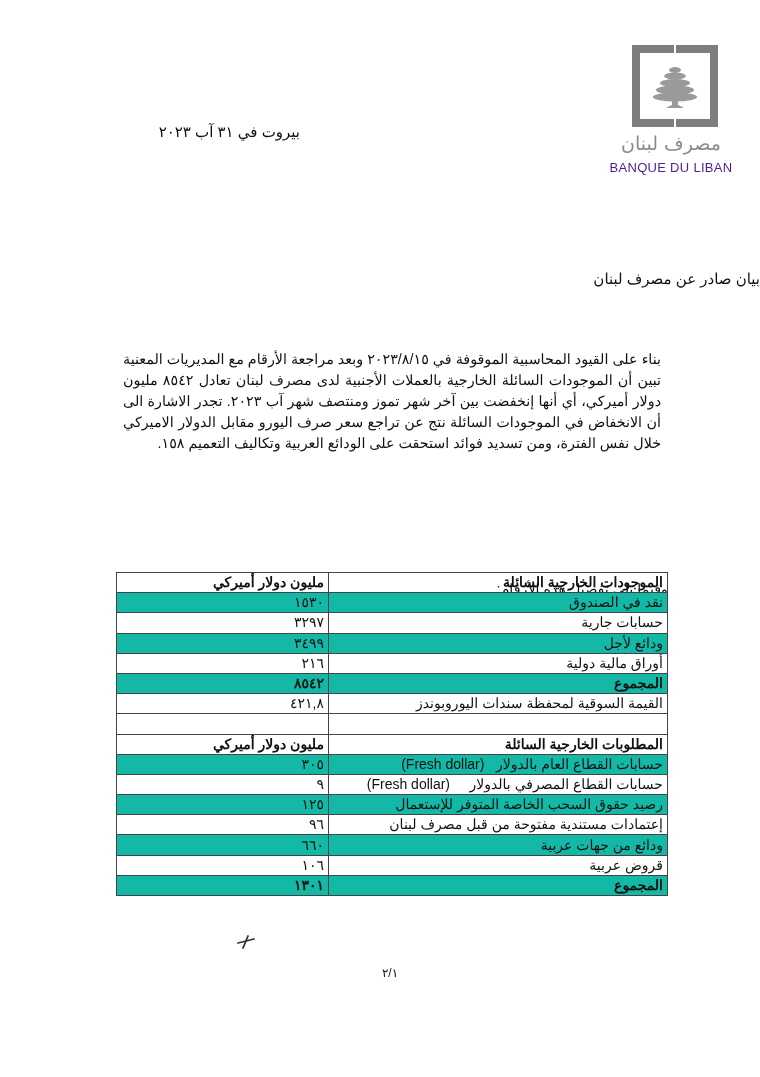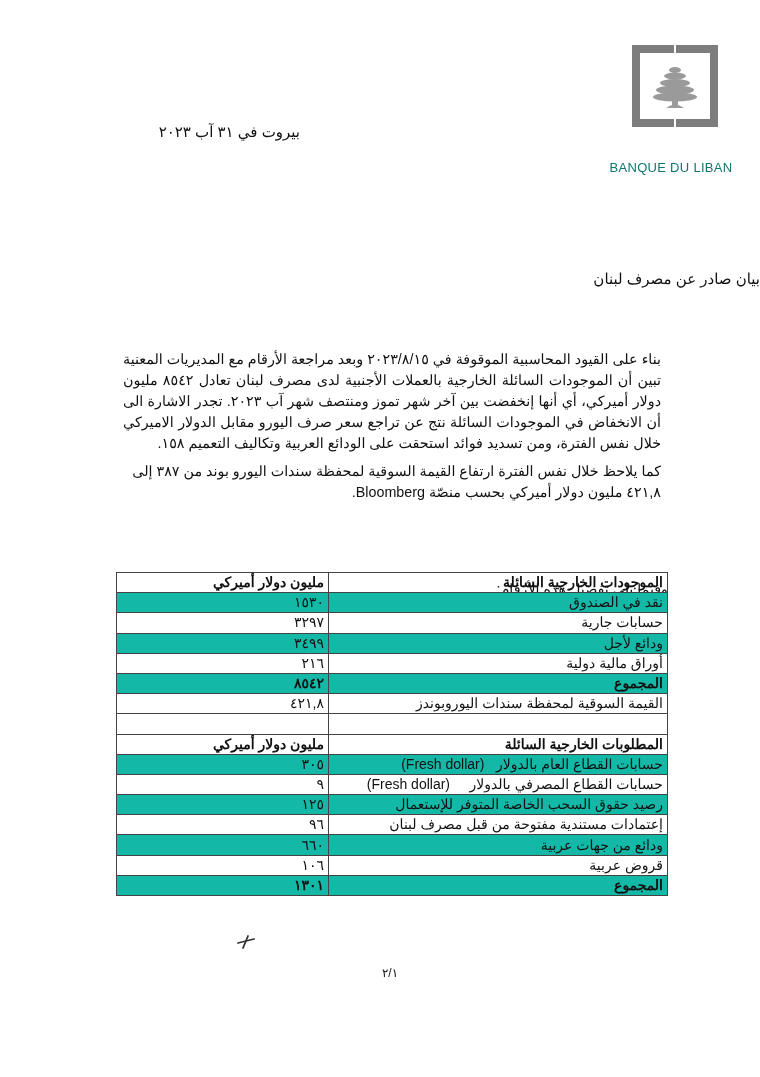--- a/index.html
+++ b/index.html
@@ -11,21 +11,21 @@
   .logo-frame { position: absolute; left: 36px; top: 5px; width: 86px; height: 82px; }
   .logo-frame .c { position: absolute; width: 34px; height: 34px; border-color: #7d7d7d; border-style: solid; border-width: 0; }
   .logo-frame .tl { left: 0; top: 0; border-top-width: 8px; border-left-width: 8px; }
   .logo-frame .tr { right: 0; top: 0; border-top-width: 8px; border-right-width: 8px; }
   .logo-frame .bl { left: 0; bottom: 0; border-bottom-width: 8px; border-left-width: 8px; }
   .logo-frame .br { right: 0; bottom: 0; border-bottom-width: 8px; border-right-width: 8px; }
   .logo-tree { position: absolute; left: 56px; top: 25px; width: 46px; height: 44px; }
   .logo-ar { position: absolute; left: 0; width: 150px; top: 92px; text-align: center; direction: rtl;
     font-family: "DejaVu Serif", serif; font-size: 19px; color: #8a8a8a; }
   .logo-fr { position: absolute; left: 0; width: 150px; top: 120px; text-align: center;
-    font-family: "Liberation Sans", sans-serif; font-size: 13px; color: #0f766e; letter-spacing: 0.3px; }
+    font-family: "Liberation Sans", sans-serif; font-size: 13px; color: #4c1d95; letter-spacing: 0.3px; }
 
   .date { position: absolute; left: 110px; top: 123px; width: 190px; text-align: right; direction: rtl;
     font-family: "Liberation Sans", sans-serif; font-size: 15px; }
   .title { position: absolute; left: 0; width: 760px; top: 270px; text-align: right; direction: rtl;
     font-family: "Liberation Sans", sans-serif; font-size: 15px; }
   .para { position: absolute; left: 116px; width: 552px; top: 342px; direction: rtl; text-align: justify;
     font-family: "Liberation Sans", sans-serif; font-size: 14.3px; line-height: 21px; }
   .para p { margin: 7px; }
   .para .last { text-align: right; }
   .intro { position: absolute; left: 116px; width: 552px; top: 537px; direction: rtl; 
@@ -59,33 +59,30 @@
     <g fill="#9a9a9a">
       <ellipse cx="23" cy="5" rx="6" ry="3"></ellipse>
       <ellipse cx="23" cy="11" rx="11" ry="3.5"></ellipse>
       <ellipse cx="23" cy="18" rx="15" ry="4"></ellipse>
       <ellipse cx="23" cy="25" rx="19" ry="4.5"></ellipse>
       <ellipse cx="23" cy="32" rx="22" ry="4.5"></ellipse>
       <rect x="20" y="33" width="6" height="9"></rect>
       <path d="M14 43 Q23 36 32 43 Z"></path>
     </g>
   </svg>
+  <div class="logo-ar">مصرف لبنان</div>
   <div class="logo-fr">BANQUE DU LIBAN</div>
 </div>
 
 <div class="date">بيروت في ٣١ آب ٢٠٢٣</div>
 
 <div class="title">بيان صادر عن مصرف لبنان</div>
 
 <div class="para">
   <p>بناء على القيود المحاسبية الموقوفة في ٢٠٢٣/٨/١٥ وبعد مراجعة الأرقام مع المديريات المعنية تبين أن الموجودات السائلة الخارجية بالعملات الأجنبية لدى مصرف لبنان تعادل ٨٥٤٢ مليون دولار أميركي، أي أنها إنخفضت بين آخر شهر تموز ومنتصف شهر آب ٢٠٢٣. تجدر الاشارة الى أن الانخفاض في الموجودات السائلة نتج عن تراجع سعر صرف اليورو مقابل الدولار الاميركي خلال نفس الفترة، ومن تسديد فوائد استحقت على الودائع العربية وتكاليف التعميم ١٥٨.</p>
-  <p class="last">
-    <span>كما يلاحظ خلال نفس الفترة ارتفاع القيمة السوقية لمحفظة سندات اليورو بوند من ٣٨٧ إلى ٤٢١,٨ مليون دولار أميركي بحسب منصّة</span>
-    <span class="eng">Bloomberg</span><span>.</span>
-  </p>
 </div>
 
 <div class="intro">وفيما يلي تفصيل هذه الأرقام:</div>
 
 <table class="fig">
   <tbody>
     <tr class="hdr">
       <td class="lbl">الموجودات الخارجية السائلة</td>
       <td class="val">مليون دولار أميركي</td>
     </tr>

